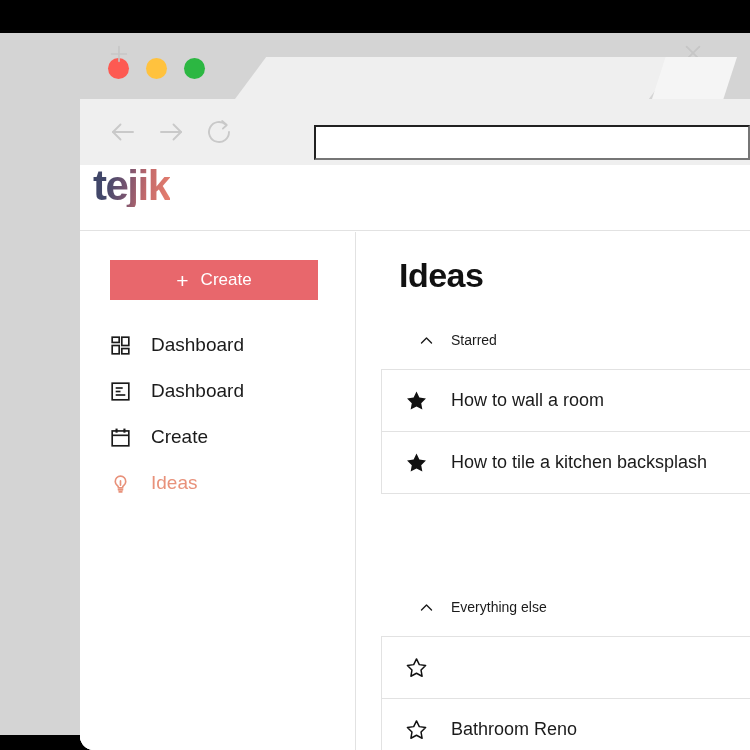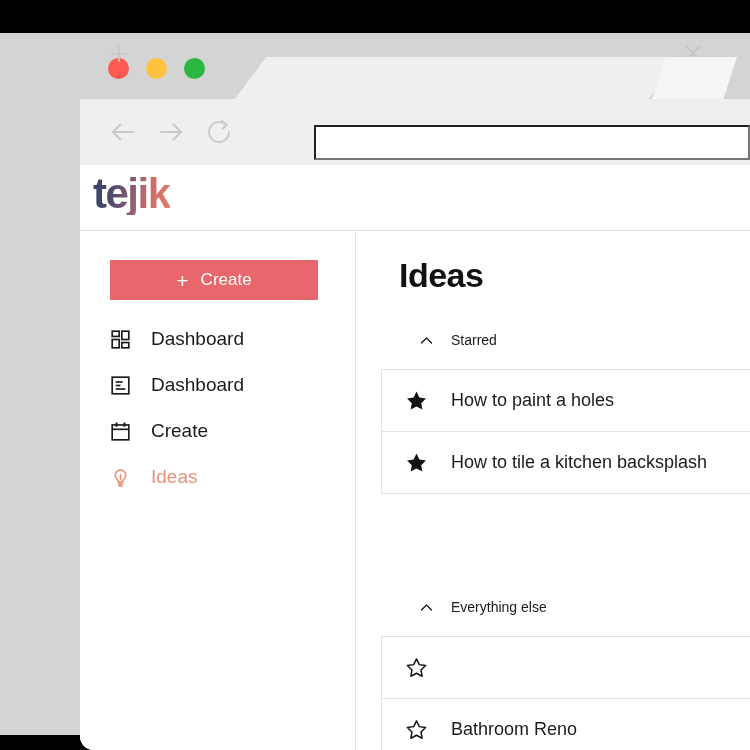--- a/index.html
+++ b/index.html
@@ -148,21 +148,21 @@
   .app-header {
     position: absolute;
     left: 0; top: 0;
     width: 670px;
     height: 66px;
     border-bottom: 1px solid #e2e2e2;
   }
   .logo {
     position: absolute;
     left: 13px;
-    top: 8px;
+    top: 0;
     font-size: 42px;
     font-weight: bold;
     letter-spacing: -1.5px;
     line-height: 1;
     background: linear-gradient(100deg, #3d4566 0%, #44486b 20%, #7b5570 45%, #c46a6b 68%, #e8806e 100%);
     -webkit-background-clip: text;
     background-clip: text;
     color: transparent;
     -webkit-text-fill-color: transparent;
   }
@@ -193,21 +193,21 @@
     align-items: center;
     justify-content: center;
     gap: 12px;
     cursor: pointer;
   }
   .create-plus { font-size: 21px; line-height: 1; font-weight: 400; }
 
   .nav-list {
     position: absolute;
     left: 30px;
-    top: 84px;
+    top: 90px;
     width: 230px;
   }
   .nav-item {
     display: flex;
     align-items: center;
     gap: 20px;
     height: 46px;
     color: #1b1b1b;
     font-size: 19px;
     cursor: pointer;
@@ -412,21 +412,21 @@
             <span>Starred</span>
           </div>
           <div class="idea-list">
 
             <div class="idea-row">
               <span class="star-ico">
                 <svg viewBox="0 0 24 24" width="21" height="21" fill="currentColor">
                   <polygon points="12,1.8 15.3,8.6 22.8,9.7 17.4,15 18.7,22.4 12,18.9 5.3,22.4 6.6,15 1.2,9.7 8.7,8.6"></polygon>
                 </svg>
               </span>
-              <span>How to paint a holes</span>
+              <span>How to wall a room</span>
             </div>
 
 
             <div class="idea-row">
               <span class="star-ico">
                 <svg viewBox="0 0 24 24" width="21" height="21" fill="currentColor">
                   <polygon points="12,1.8 15.3,8.6 22.8,9.7 17.4,15 18.7,22.4 12,18.9 5.3,22.4 6.6,15 1.2,9.7 8.7,8.6"></polygon>
                 </svg>
               </span>
               <span>How to tile a kitchen backsplash</span>

